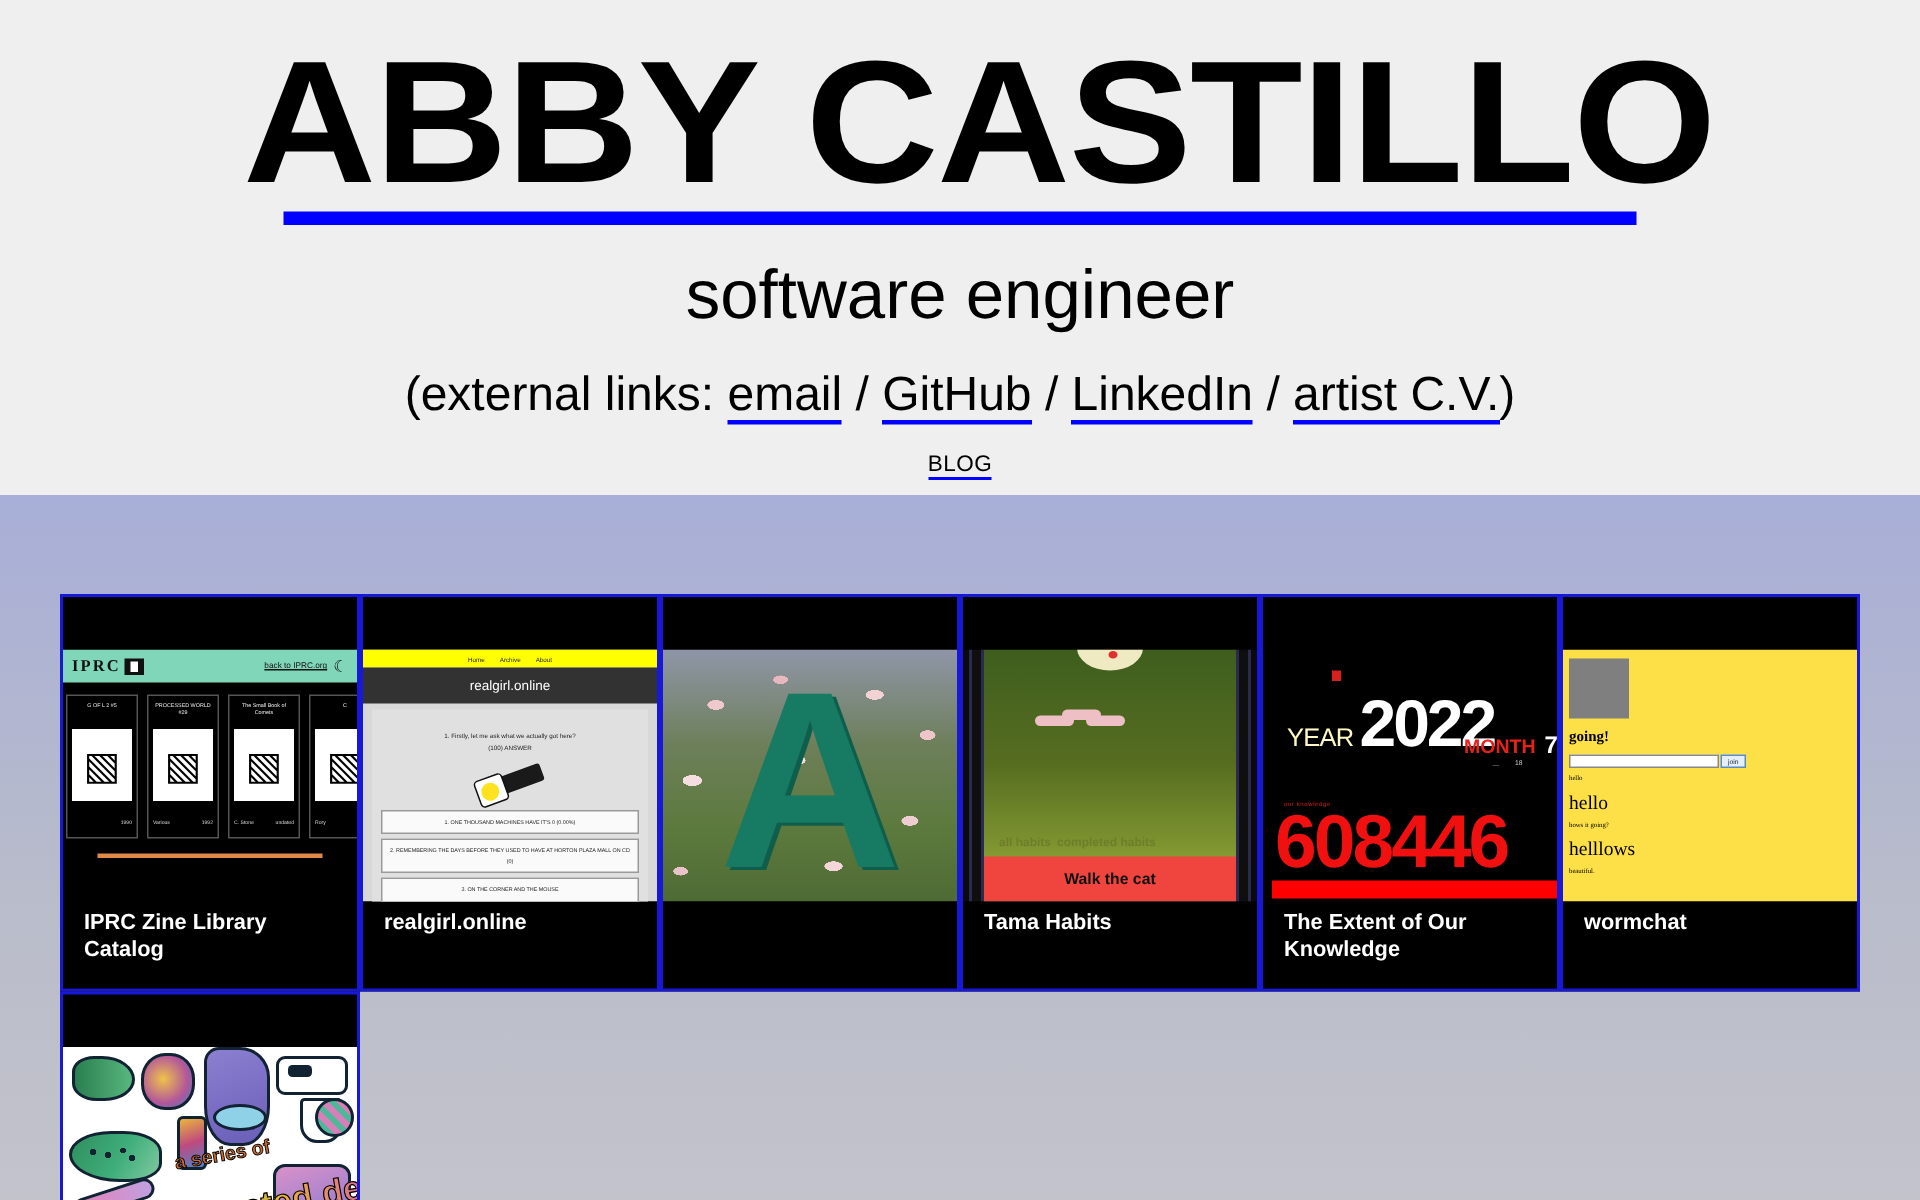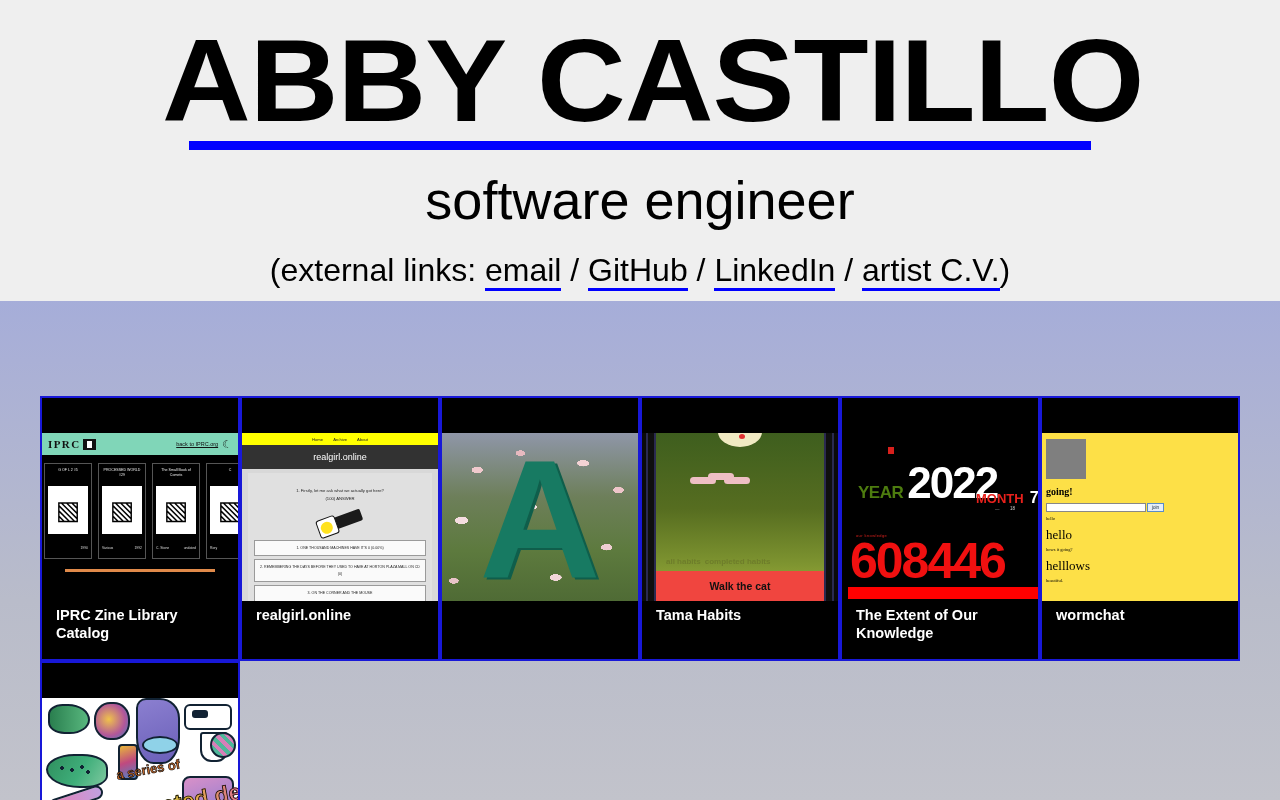--- a/index.html
+++ b/index.html
@@ -44,21 +44,21 @@
   }
 
   .title-rule {
     height: 9px;
     background: #0000ff;
     width: 902px;
     margin: 6px auto 0 auto;
   }
 
   .tagline {
-    font-size: 54px;
+    font-size: 46px;
     line-height: 1.05;
     font-weight: normal;
     color: #000;
     margin-top: 22px;
     white-space: nowrap;
   }
 
   .links-line {
     font-size: 32px;
     color: #000;
@@ -222,21 +222,21 @@
   .tama-cta {
     position: absolute; left: 0; right: 0; bottom: 0; height: 30px;
     background: #f0453f; color: #111; font-weight: bold; font-size: 10.5px;
     display: flex; align-items: center; justify-content: center;
   }
 
   
   .eok { width: 196px; height: 168px; background: #000; position: relative; }
   .eok-tick { position: absolute; left: 46px; top: 14px; width: 6px; height: 7px; background: #d8201c; }
   .eok-year { position: absolute; left: 16px; top: 30px; display: flex; align-items: baseline; }
-  .eok-year .lbl { color: #4d7c0f; font-weight: bold; font-size: 17px; letter-spacing: -0.5px; }
+  .eok-year .lbl { color: #fef9c3; font-weight: normal; font-size: 17px; letter-spacing: -0.5px; }
   .eok-year .val { color: #fff; font-weight: bold; font-size: 44px; line-height: 0.9; letter-spacing: -2px; margin-left: 4px; }
   .eok-month { position: absolute; left: 104px; top: 56px; display: flex; align-items: baseline; }
   .eok-month .lbl { color: #e8211c; font-weight: bold; font-size: 13px; padding-left: 30px; }
   .eok-month .val { color: #fff; font-weight: bold; font-size: 16px; margin-left: 6px; }
   .eok-day { position: absolute; left: 168px; top: 73px; color: #cfcfcf; font-size: 4.5px; }
   .eok-dash { position: absolute; left: 153px; top: 74px; color: #9a9a9a; font-size: 4.5px; }
   .eok-cap { position: absolute; left: 14px; top: 100px; color: #d8201c; font-size: 4px; letter-spacing: 0.4px; }
   .eok-num { position: absolute; left: 8px; top: 103px; color: #f01010; font-weight: bold; font-size: 50px; line-height: 1; letter-spacing: -2px; }
   .eok-bar { position: absolute; left: 6px; right: 0; bottom: 2px; height: 12px; background: #ff0000; }
 
@@ -295,20 +295,23 @@
 <div class="header">
   <div class="title-wrap">
     <div class="site-title">ABBY CASTILLO</div>
     <div class="title-rule"></div>
   </div>
 
   <div class="tagline">software engineer</div>
 
   <div class="links-line"><span>(external links: </span><a href="#"><span>email</span></a><span> / </span><a href="#"><span>GitHub</span></a><span> / </span><a href="#"><span>LinkedIn</span></a><span> / </span><a href="#"><span>artist C.V.</span></a><span>)</span></div>
 
+  <div class="blog-line">
+    <a href="#"><span>BLOG</span></a>
+  </div>
 </div>
 
 <div class="grid">
 
   <div class="card tall">
     <div class="card-thumb">
       <div class="iprc">
         <div class="iprc-bar">
           <div class="iprc-logo">
               <span>IPRC</span>

